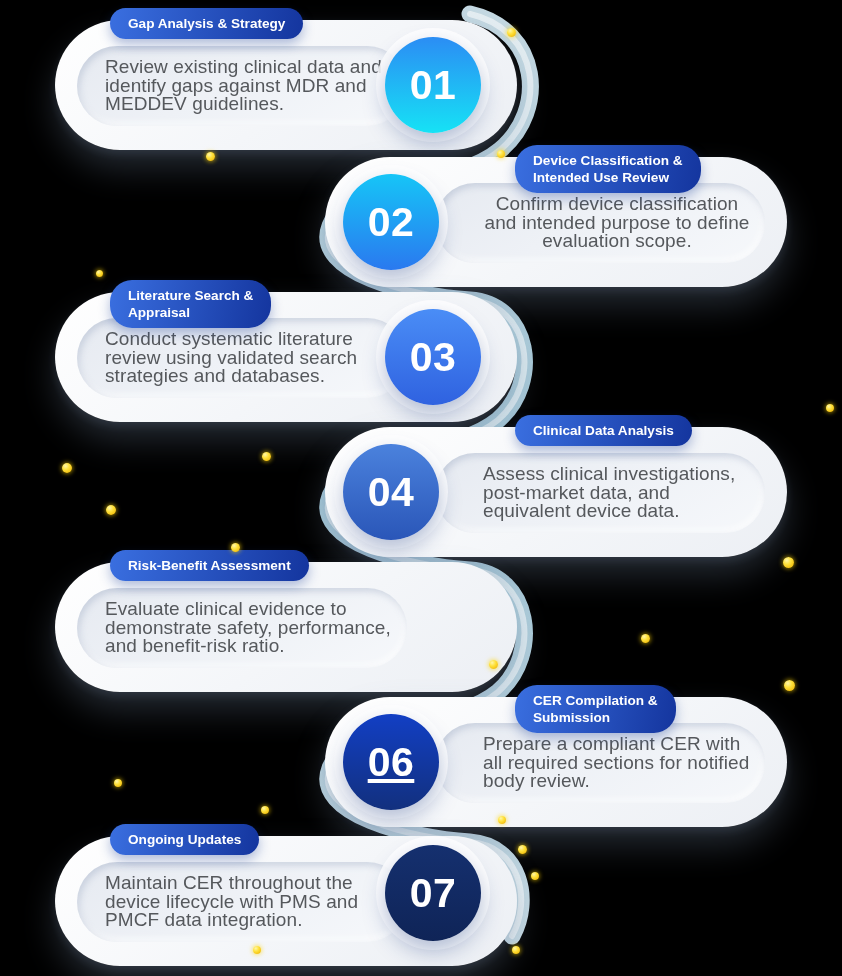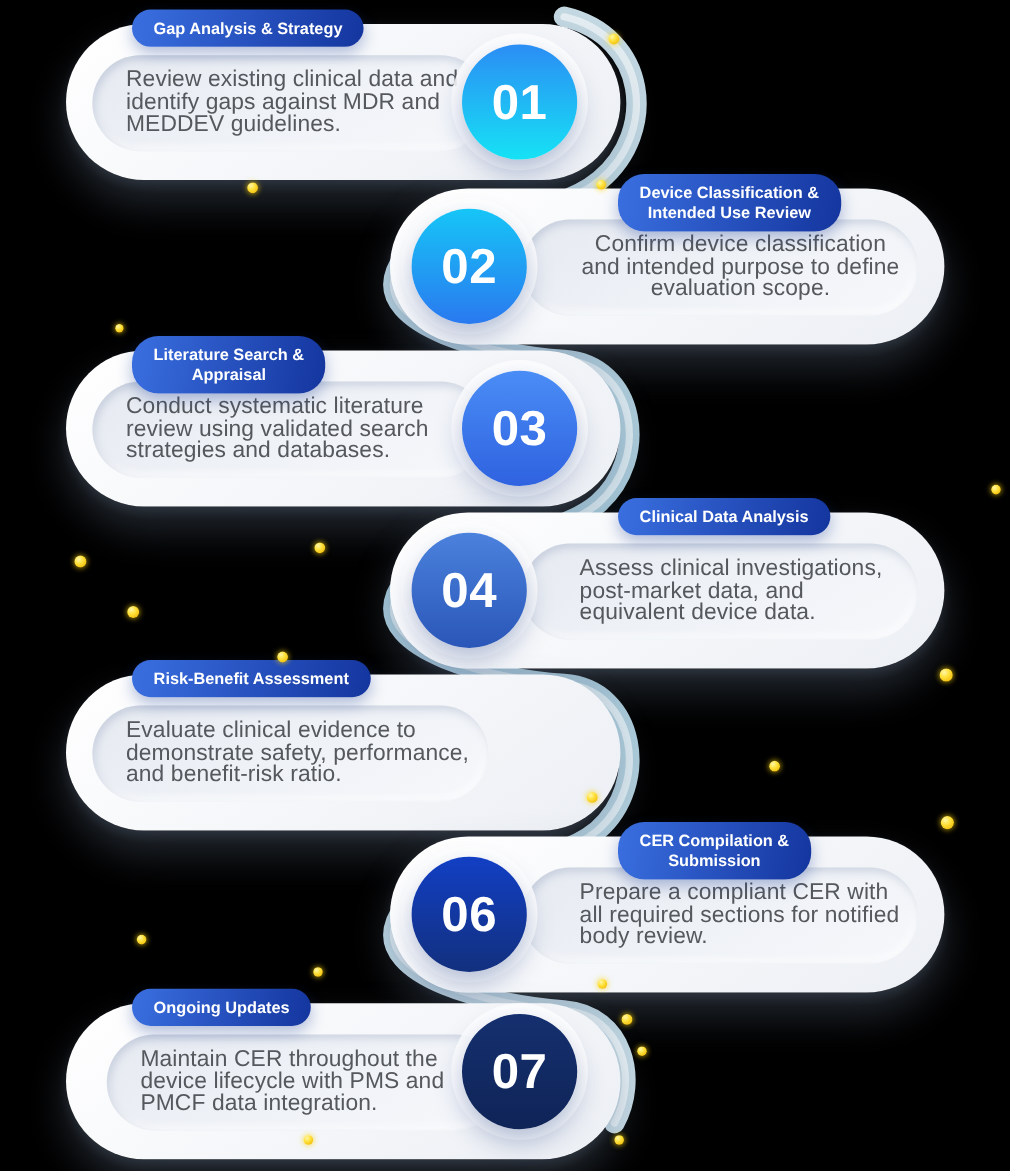--- a/index.html
+++ b/index.html
@@ -76,21 +76,21 @@
 
   
   .pill{
     position:absolute;
     z-index:7;
     border-radius:22px;
     color:#fff;
     font-weight:700;
     font-size:13.6px;
     line-height:17px;
-    text-align:center;
+    text-align:left;
     padding:7px 18px;
     box-sizing:border-box;
     box-shadow:0 5px 12px rgba(26,62,150,.34);
     white-space:pre-line;
   }
 
   
   .circle{
     position:absolute;
     z-index:8;
@@ -209,24 +209,24 @@
         </div>
         <div class="pill" style="background: linear-gradient(100deg, rgb(58, 111, 224) 0%, rgb(20, 53, 158) 100%); top: -12px; left: 55px;">Risk-Benefit Assessment</div>
       </div>
       <div class="step" style="top: 697px; left: 325px; width: 462px;">
         <div class="plate"></div>
         <div class="panel" style="left: 110px; width: 330px; padding-left: 48px; padding-right: 14px;">
           <div class="desc">Prepare a compliant CER with all required sections for notified body review.</div>
         </div>
         <div class="pill" style="background: linear-gradient(100deg, rgb(58, 111, 224) 0%, rgb(20, 53, 158) 100%); top: -12px; left: 190px;">CER Compilation &amp;
 Submission</div>
-        <div class="circle" style="background: linear-gradient(rgb(18, 63, 196) 0%, rgb(18, 48, 126) 100%); top: 17px; left: 18px;">06</div>
+        <div class="circle" style="background: linear-gradient(rgb(18, 63, 196) 0%, rgb(18, 48, 126) 100%); top: 17px; left: 18px; text-decoration: underline;">06</div>
       </div>
       <div class="step" style="top: 836px; left: 55px; width: 462px;">
         <div class="plate"></div>
-        <div class="panel" style="left: 34px; width: 330px; padding-left: 28px; padding-right: 14px;">
+        <div class="panel" style="left: 22px; width: 330px; padding-left: 28px; padding-right: 14px;">
           <div class="desc">Maintain CER throughout the device lifecycle with PMS and PMCF data integration.</div>
         </div>
         <div class="pill" style="background: linear-gradient(100deg, rgb(58, 111, 224) 0%, rgb(20, 53, 158) 100%); top: -12px; left: 55px;">Ongoing Updates</div>
         <div class="circle" style="background: linear-gradient(rgb(21, 48, 111) 0%, rgb(15, 36, 87) 100%); top: 9px; left: 330px;">07</div>
       </div>
     </div>
 </div>
 
 </body></html>

